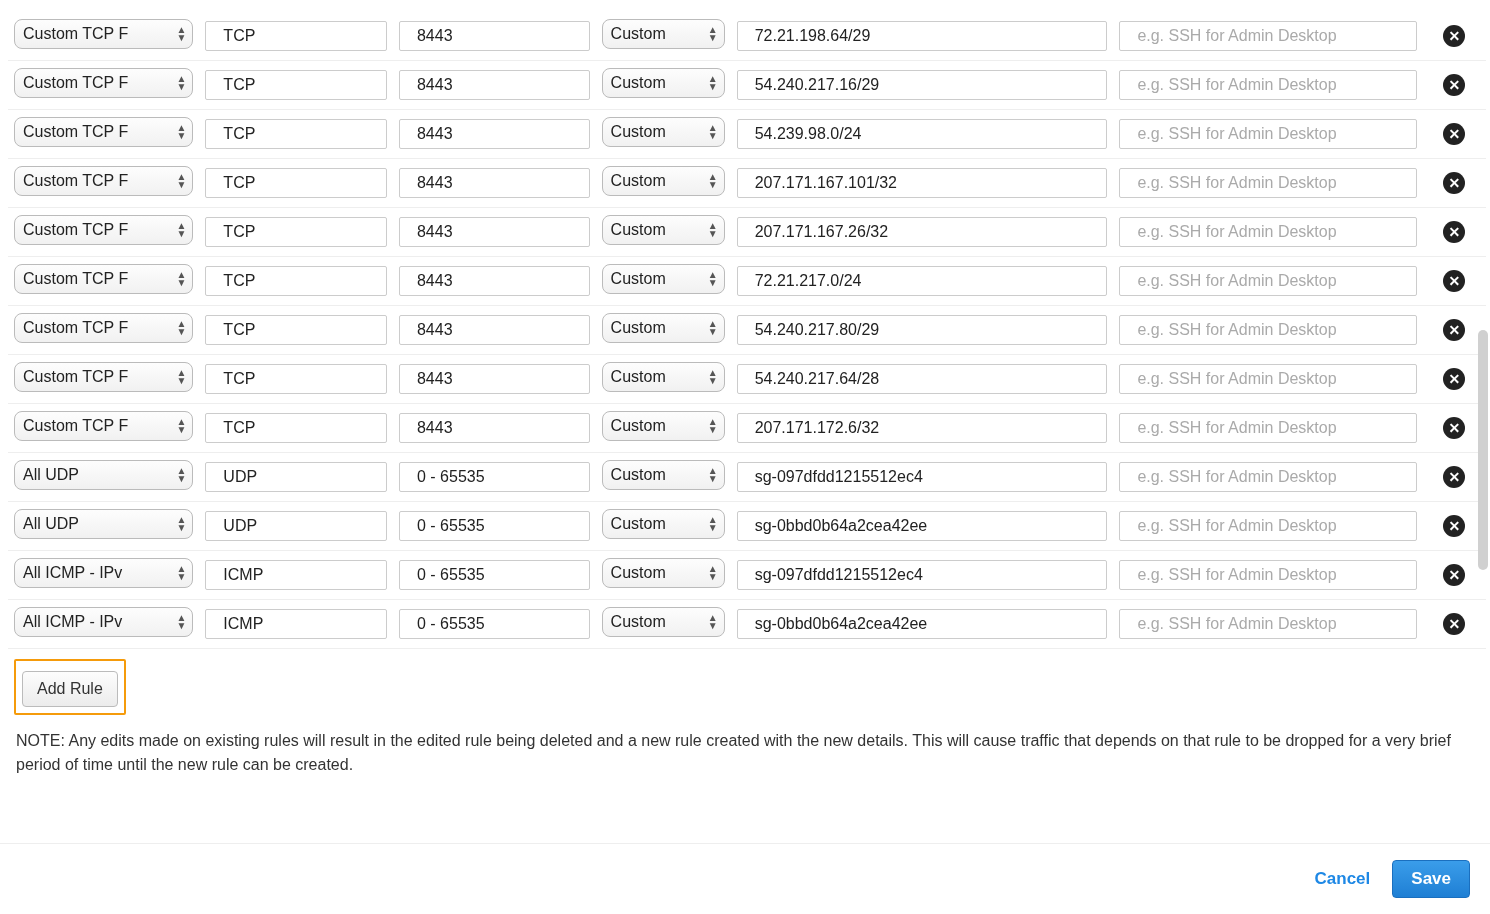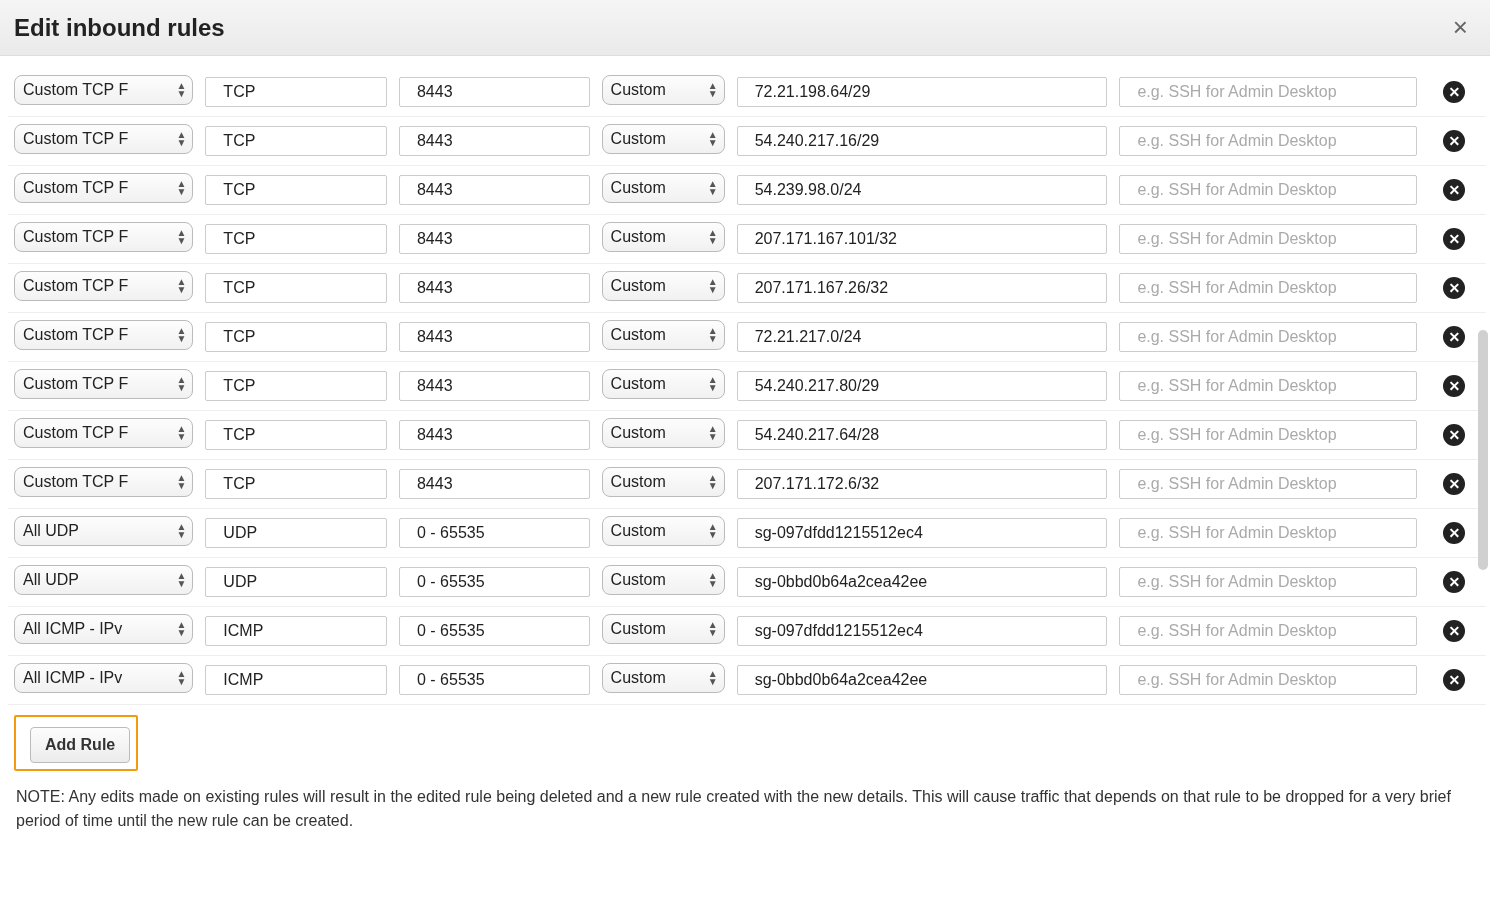--- a/index.html
+++ b/index.html
@@ -89,24 +89,23 @@
     cursor: pointer;
     font-size: 14px;
     font-weight: 700;
   }
   .add-rule-btn {
     background: linear-gradient(#fdfdfd, #ececec);
     border: 1px solid #bbb;
     border-radius: 4px;
     padding: 8px 14px;
     font-size: 16px;
-    font-weight: 700;
+    font-weight: 400;
     color: #333;
     cursor: pointer;
-    margin-left: 8px;
   }
   .highlight-box {
     border: 2px solid #f59b0b;
     border-radius: 2px;
     padding: 10px 6px 6px 6px;
     display: inline-block;
     margin: 10px 0 4px 6px;
   }
   .note {
     font-size: 16px;
@@ -140,24 +139,20 @@
     width: 10px;
     height: 240px;
     background: #d0d0d0;
     border-radius: 5px;
   }
 </style>
 </head>
 <body>
 
 <div class="dialog">
-  <div class="header">
-    <h1>Edit inbound rules</h1>
-    <span class="close-x">×</span>
-  </div>
 
   <div class="content">
     <table class="rules">
       <colgroup>
         <col class="col-type">
           <col class="col-proto">
           <col class="col-port">
         <col class="col-srcsel">
           <col class="col-src">
           <col class="col-desc">
@@ -622,15 +617,19 @@
         </tbody>
     </table>
 
     <div class="highlight-box">
       <button class="add-rule-btn">Add Rule</button>
     </div>
 
     <p class="note">NOTE: Any edits made on existing rules will result in the edited rule being deleted and a new rule created with the new details. This will cause traffic that depends on that rule to be dropped for a very brief period of time until the new rule can be created.</p>
   </div>
 
+  <div class="footer">
+    <span class="cancel-link">Cancel</span>
+    <button class="save-btn">Save</button>
+  </div>
 </div>
 
 <div class="scrollbar-fake"></div>
 
 </body></html>

